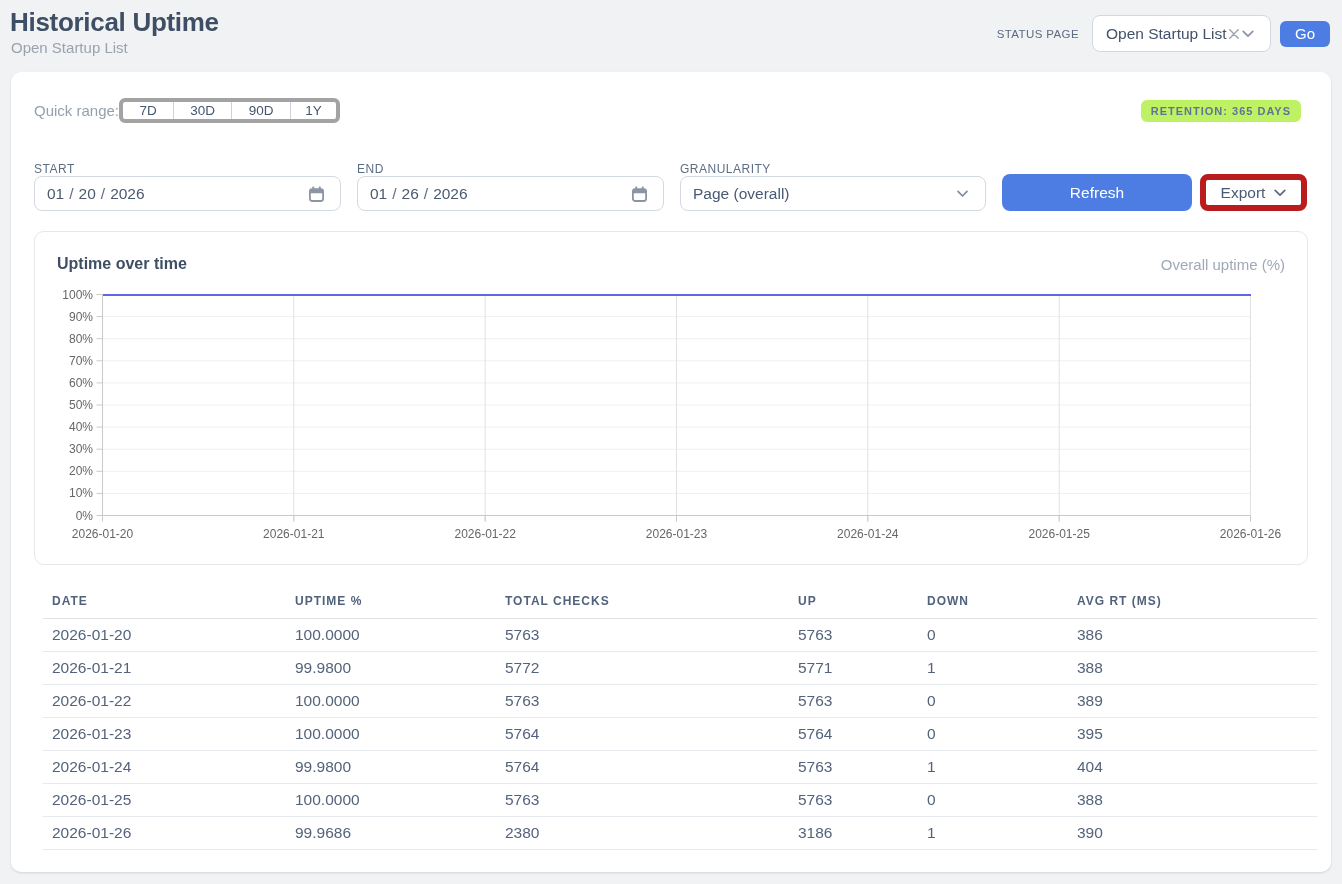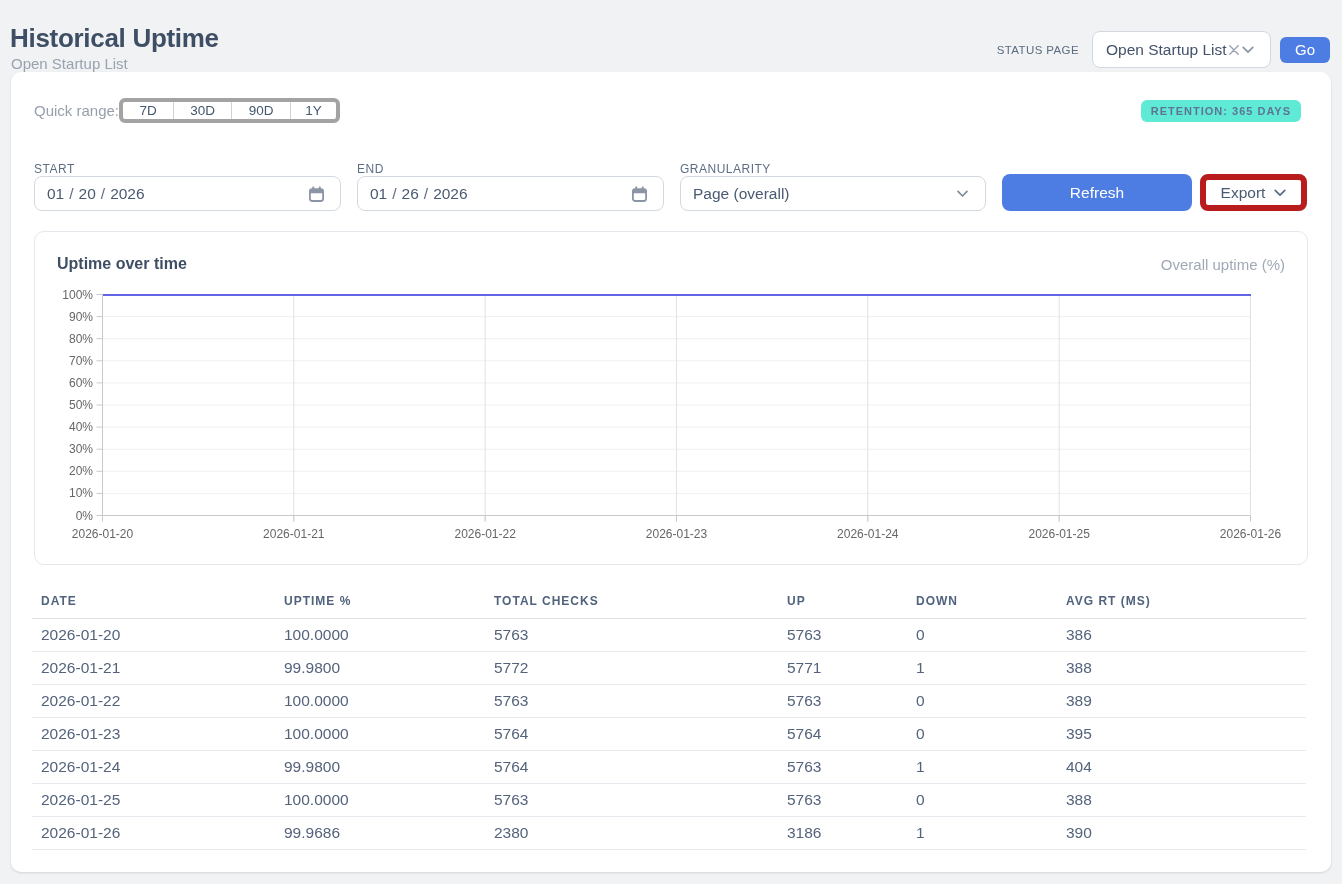--- a/index.html
+++ b/index.html
@@ -1,38 +1,38 @@
 <!DOCTYPE html>
 <html><head>
 <meta charset="utf-8">
 <style>
 * { margin:0; padding:0; box-sizing:border-box; }
 html,body { width:1342px; height:884px; background:#f1f2f4; font-family:"Liberation Sans",sans-serif; overflow:hidden; }
-.page { width:1342px; height:696px; padding:16px 11px; position:relative; }
+.page { width:1342px; height:696px; padding:0 11px; position:relative; }
 
 
 .hdr { display:flex; justify-content:space-between; align-items:flex-start; padding:7px 1px 0 0; }
 h1 { font-size:26px; line-height:31px; font-weight:700; color:#3e4e64; letter-spacing:-0.3px; margin-left:-1px; }
 .sub { font-size:15px; color:#99a3b0; margin-top:1px; }
 .topright { display:flex; align-items:center; margin-top:8px; }
 .splabel { font-size:11.5px; font-weight:400; color:#5b6b80; letter-spacing:0.4px; margin-right:13px; }
 .spselect { width:179px; height:37px; background:#fff; border:1px solid #d3d8e0; border-radius:8px; display:flex; align-items:center; padding:0 16px 0 13px; color:#42526b; font-size:15.5px; }
 .spselect .chev { margin-left:auto; }
 .gobtn { width:50px; height:26px; margin-left:9px; background:#4d7de2; border-radius:6px; color:#fff; font-size:15px; display:flex; align-items:center; justify-content:center; }
 
 
 .card { position:absolute; left:11px; top:72px; width:1320px; height:800px; background:#fff; border-radius:10px; box-shadow:0 1px 2px rgba(25,39,60,.07), 0 1px 3px rgba(25,39,60,.08); padding:24px 23px; }
 
 
 .qrow { display:flex; align-items:center; height:25px; margin-top:2px; }
 .qlabel { font-size:15px; color:#95a0ac; }
 .seg { display:flex; height:25px; border:4px solid #a3a3a3; border-radius:6px; background:#fff; overflow:hidden; }
 .seg div { font-size:13.5px; color:#45566e; display:flex; align-items:center; justify-content:center; border-left:1px solid #ccd3dc; }
 .seg div:first-child { border-left:none; }
-.badge { margin-left:auto; margin-right:7px; height:22px; background:#5eead4; border-radius:6px; display:flex; align-items:center; padding:0 10px; font-size:11px; font-weight:700; letter-spacing:1px; color:#5f7495; }
+.badge { margin-left:auto; margin-right:7px; height:22px; background:#bef264; border-radius:6px; display:flex; align-items:center; padding:0 10px; font-size:11px; font-weight:700; letter-spacing:1px; color:#5f7495; }
 
 
 .frow { display:flex; margin-top:23px; align-items:flex-end; }
 .field { display:flex; flex-direction:column; margin-right:16px; }
 .flabel { font-size:12px; font-weight:400; color:#5d6e84; letter-spacing:0.5px; }
 .finput { height:35px; border:1px solid #d3d9e1; border-radius:8px; background:#fff; display:flex; align-items:center; padding:0 12px; font-size:15.5px; color:#4a5a72; position:relative; }
 .finput .sl { margin:0 5px; color:#5f6e85; }
 .icon-r { position:absolute; right:17px; top:50%; transform:translateY(-50%); }
 .cal { right:16px; }
 .w307 { width:307px; }
@@ -41,21 +41,21 @@
 .refresh { width:190px; background:#4d7de2; color:#fff; margin-right:8px;margin-top:28px; }
 .export { width:107px; background:#fff; border:6px solid #b91c1c; color:#4a5a70; }
 .export svg { margin-left:9px; }
 
 
 .chartcard { position:absolute; left:23px; top:159px; width:1274px; height:334px; border:1px solid #e4e7eb; border-radius:10px; background:#fff; }
 .ctitle { position:absolute; left:22px; top:23px; font-size:16px; font-weight:700; color:#3e4e63; }
 .crlabel { position:absolute; right:22px; top:24px; font-size:15px; color:#9fa9b7; }
 
 
-table { position:absolute; left:21px; top:522px; width:1274px; border-collapse:collapse; }
+table { position:absolute; left:32px; top:522px; width:1274px; border-collapse:collapse; }
 th { text-align:left; font-size:12px; font-weight:700; letter-spacing:1px; color:#51627d; padding:0 0 10px 9px; border-bottom:1px solid #dfe3e8; }
 td { font-size:15.5px; color:#54637b; padding:0 0 0 9px; height:33px; border-bottom:1px solid #e7eaee; }
 </style>
 </head>
 <body>
 <div class="page">
   <div class="hdr">
     <div>
       <h1>Historical Uptime</h1>
       <div class="sub">Open Startup List</div>

